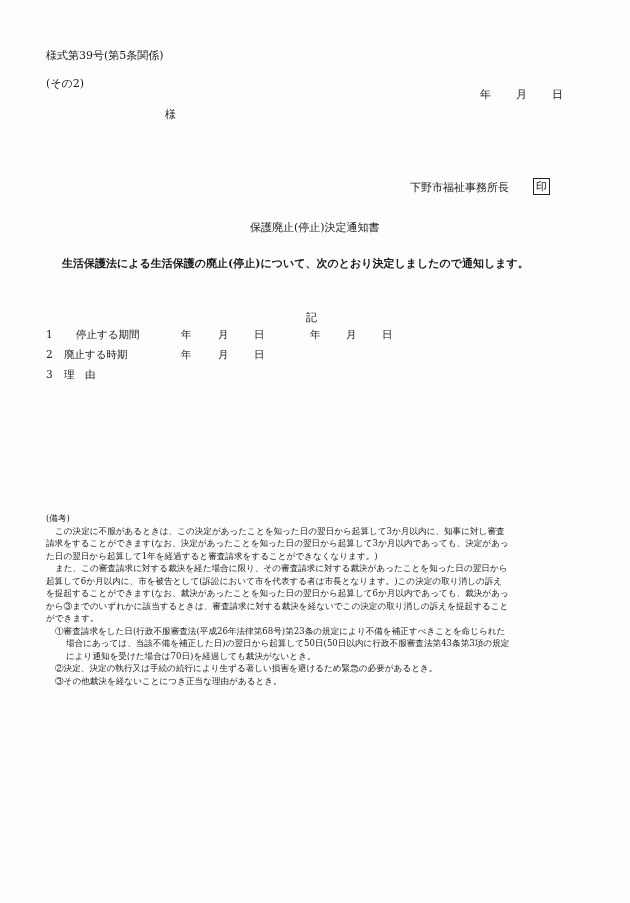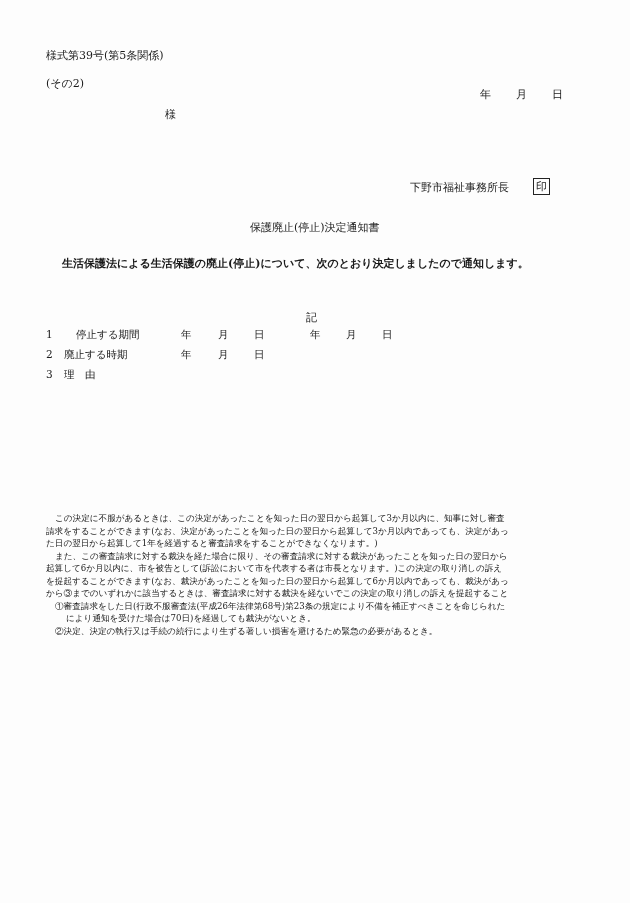--- a/index.html
+++ b/index.html
@@ -60,23 +60,27 @@
   <span style="left:135px;">年</span>
   <span style="left:172px;">月</span>
   <span style="left:208px;">日</span>
 </div>
 <div class="row" style="top:368px;">
   <span style="left:0;">3</span>
   <span style="left:18px;">理　由</span>
 </div>
 
 <div class="notes t9">
+  <div class="line">(備考)</div>
   <div class="line ind1">この決定に不服があるときは、この決定があったことを知った日の翌日から起算して3か月以内に、知事に対し審査</div>
   <div class="line">請求をすることができます(なお、決定があったことを知った日の翌日から起算して3か月以内であっても、決定があっ</div>
   <div class="line">た日の翌日から起算して1年を経過すると審査請求をすることができなくなります。)</div>
   <div class="line ind1">また、この審査請求に対する裁決を経た場合に限り、その審査請求に対する裁決があったことを知った日の翌日から</div>
   <div class="line">起算して6か月以内に、市を被告として(訴訟において市を代表する者は市長となります。)この決定の取り消しの訴え</div>
   <div class="line">を提起することができます(なお、裁決があったことを知った日の翌日から起算して6か月以内であっても、裁決があっ</div>
   <div class="line">から③までのいずれかに該当するときは、審査請求に対する裁決を経ないでこの決定の取り消しの訴えを提起すること</div>
+  <div class="line">ができます。</div>
   <div class="line ind1">①審査請求をした日(行政不服審査法(平成26年法律第68号)第23条の規定により不備を補正すべきことを命じられた</div>
+  <div class="line ind2">場合にあっては、当該不備を補正した日)の翌日から起算して50日(50日以内に行政不服審査法第43条第3項の規定</div>
   <div class="line ind2">により通知を受けた場合は70日)を経過しても裁決がないとき。</div>
   <div class="line ind1">②決定、決定の執行又は手続の続行により生ずる著しい損害を避けるため緊急の必要があるとき。</div>
+  <div class="line ind1">③その他裁決を経ないことにつき正当な理由があるとき。</div>
 </div>
 
 </body></html>

